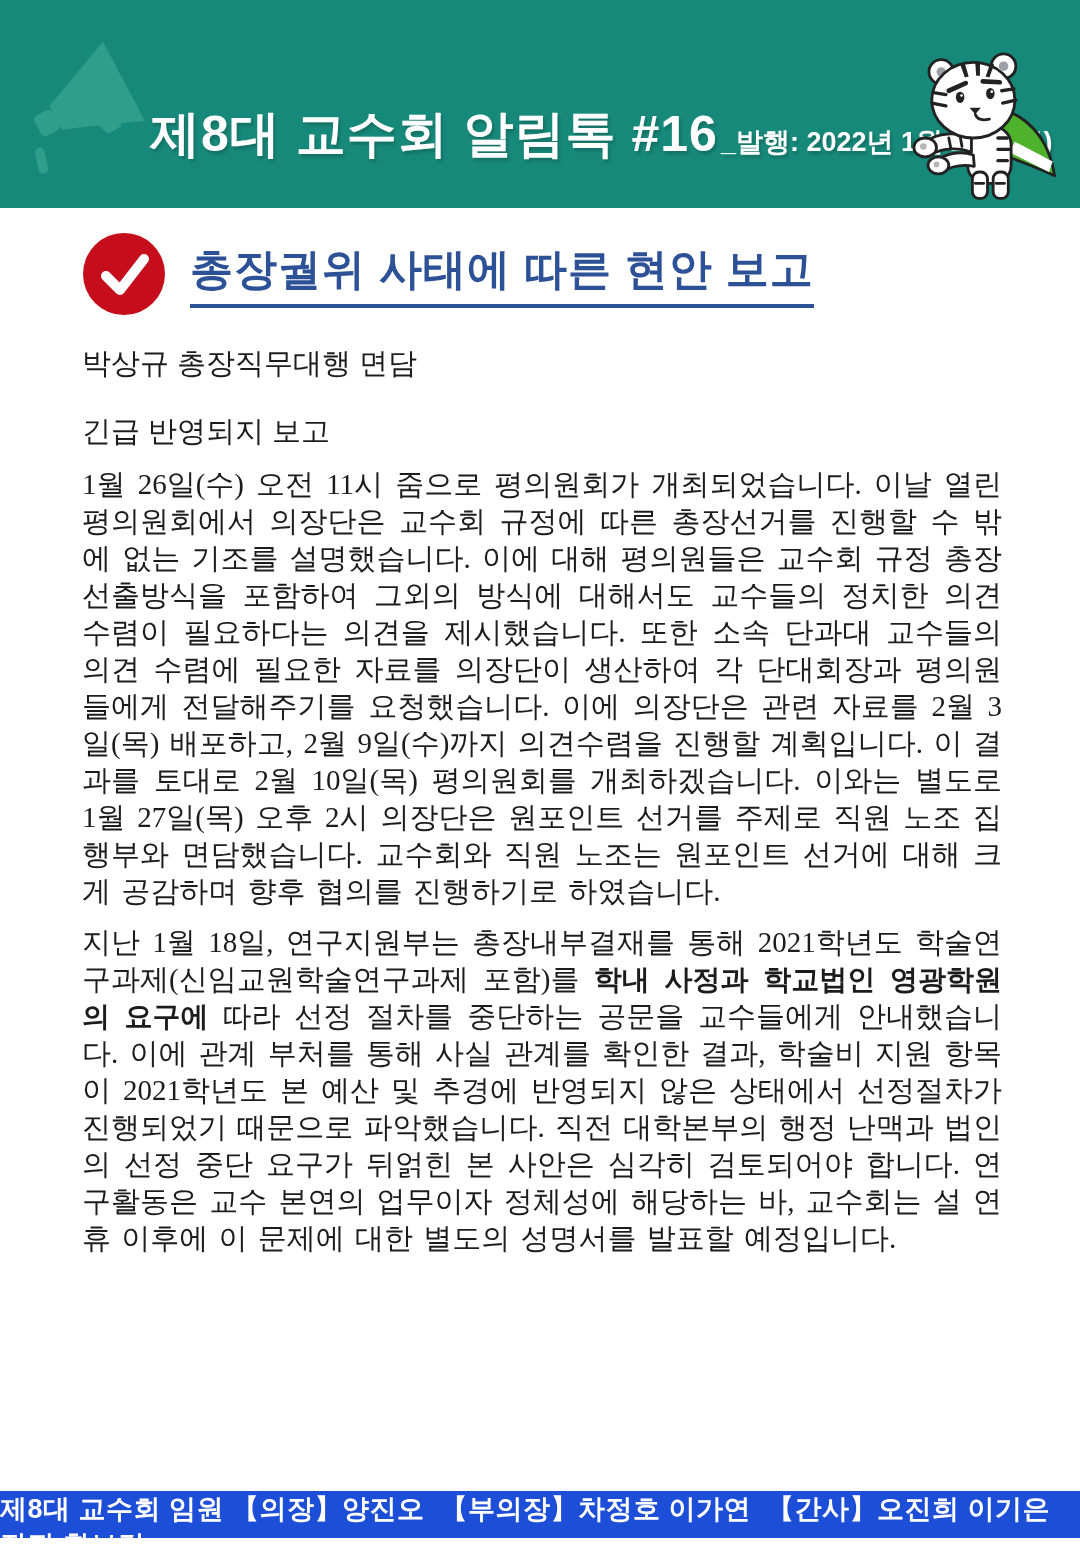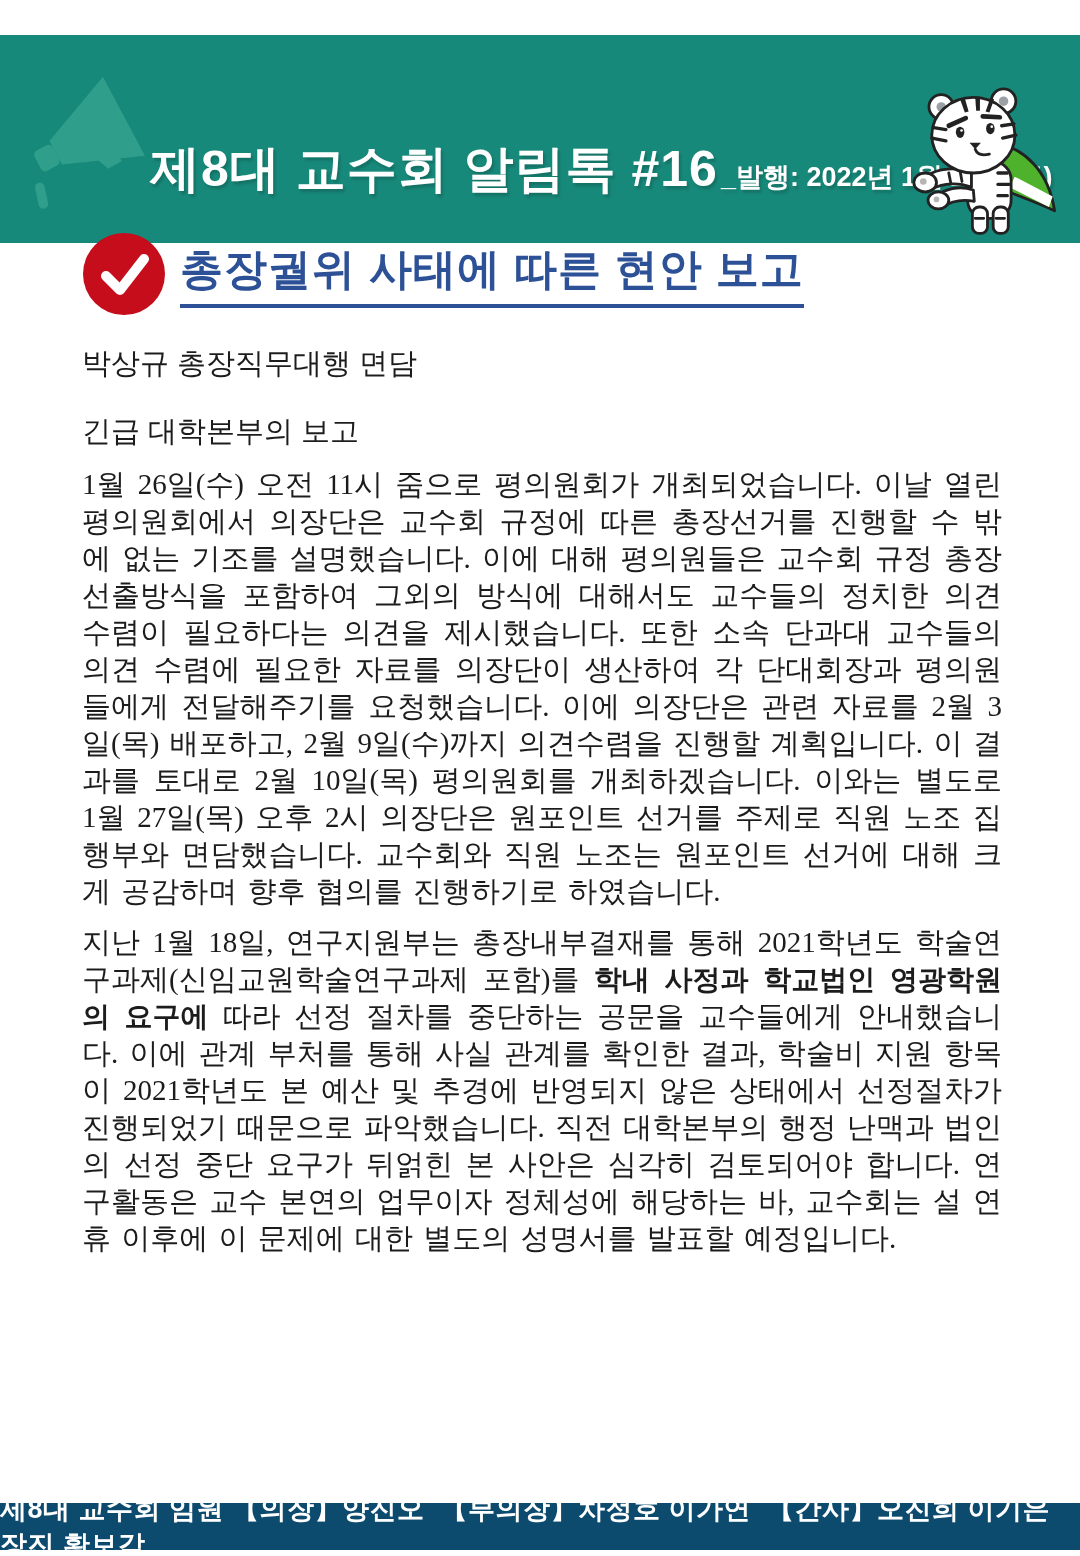--- a/index.html
+++ b/index.html
@@ -2,48 +2,48 @@
 <html lang="ko"><head>
 <meta charset="utf-8">
 <style>
   html,body{margin:0;padding:0;background:#e9e9e9;}
   .page{
     position:relative;width:1080px;height:1556px;margin:0 auto;
     background:#ffffff;overflow:hidden;color:#1c1c1c;
     font-family:"Liberation Sans",sans-serif;
   }
   
-  .header{position:absolute;top:0;left:0;width:1080px;height:208px;background:#17897a;margin-top:35px;}
+  .header{position:absolute;top:0;left:0;width:1080px;height:208px;background:#17897a;}
   .megaphone{position:absolute;left:6px;top:40px;width:165px;height:145px;}
   .header-title-row{
     position:absolute;left:150px;bottom:40px;display:flex;align-items:baseline;
     color:#ffffff;white-space:nowrap;text-shadow:2px 3px 3px rgba(0,0,0,.18);
   }
   .header-title{font-size:50px;font-weight:700;letter-spacing:1px;}
   .header-issue{font-size:27px;font-weight:700;margin-left:3px;}
   .tiger{position:absolute;right:16px;bottom:0;width:170px;height:158px;}
   
   .content{position:absolute;top:208px;left:0;width:1080px;box-sizing:border-box;padding:24px 78px 0 82px;}
-  .title-row{display:flex;align-items:center;gap:14px;margin:0 0 6px 0;}
+  .title-row{display:flex;align-items:center;gap:24px;margin:0 0 6px 0;}
   .check-badge{width:84px;height:84px;flex:0 0 auto;}
   .report-title{
     font-size:43px;font-weight:700;color:#2d5196;letter-spacing:1px;
     border-bottom:4px solid #2d5196;padding-bottom:5px;
   }
   .section-heading{font-size:29px;font-weight:400;margin:28px 0 0 0;}
   .body-para{
     font-family:"Liberation Serif","DejaVu Serif",serif;
     font-size:29px;line-height:37px;text-align:justify;
     margin:14px 0 0 0;word-spacing:3px;
   }
   .emph{font-family:"Liberation Sans",sans-serif;font-weight:700;font-size:28px;}
   
   .footer{
-    position:absolute;left:0;bottom:6px;width:1080px;height:47px;background:#0c4a6e;
-    display:flex;align-items:center;justify-content:center;
+    position:absolute;left:0;bottom:18px;width:1080px;height:47px;background:#1d4ed8;
+    display:flex;justify-content:center;
   }
   .footer-text{color:#ffffff;font-size:27px;font-weight:700;white-space:pre-wrap;letter-spacing:.5px;}
 </style>
 </head>
 <body>
 
 <div class="page">
 
   <div class="header">
 
@@ -110,21 +110,21 @@
     <div class="title-row">
       <svg class="check-badge" viewBox="0 0 84 84" aria-hidden="true">
         <circle cx="42" cy="42" r="41" fill="#c60d1b"></circle>
         <polyline points="24,44 38,58 62,27" fill="none" stroke="#ffffff" stroke-width="10" stroke-linecap="round" stroke-linejoin="round"></polyline>
       </svg>
       <span class="report-title">총장궐위 사태에 따른 현안 보고</span>
     </div>
 
     <h2 class="section-heading">박상규 총장직무대행 면담</h2>
 
-    <h2 class="section-heading">긴급 대학본부의 보고</h2>
+    <h2 class="section-heading">긴급 반영되지 보고</h2>
     <p class="body-para">1월 26일(수) 오전 11시 줌으로 평의원회가 개최되었습니다. 이날 열린 평의원회에서 의장단은 교수회 규정에 따른 총장선거를 진행할 수 밖에 없는 기조를 설명했습니다. 이에 대해 평의원들은 교수회 규정 총장선출방식을 포함하여 그외의 방식에 대해서도 교수들의 정치한 의견 수렴이 필요하다는 의견을 제시했습니다. 또한 소속 단과대 교수들의 의견 수렴에 필요한 자료를 의장단이 생산하여 각 단대회장과 평의원들에게 전달해주기를 요청했습니다. 이에 의장단은 관련 자료를 2월 3일(목) 배포하고, 2월 9일(수)까지 의견수렴을 진행할 계획입니다. 이 결과를 토대로 2월 10일(목) 평의원회를 개최하겠습니다. 이와는 별도로 1월 27일(목) 오후 2시 의장단은 원포인트 선거를 주제로 직원 노조 집행부와 면담했습니다. 교수회와 직원 노조는 원포인트 선거에 대해 크게 공감하며 향후 협의를 진행하기로 하였습니다.</p>
 
     <p class="body-para"><span>지난 1월 18일, 연구지원부는 총장내부결재를 통해 2021학년도 학술연구과제(신임교원학술연구과제 포함)를 </span><span class="emph">학내 사정과 학교법인 영광학원의 요구에</span><span> 따라 선정 절차를 중단하는 공문을 교수들에게 안내했습니다. 이에 관계 부처를 통해 사실 관계를 확인한 결과, 학술비 지원 항목이 2021학년도 본 예산 및 추경에 반영되지 않은 상태에서 선정절차가 진행되었기 때문으로 파악했습니다. 직전 대학본부의 행정 난맥과 법인의 선정 중단 요구가 뒤얽힌 본 사안은 심각히 검토되어야 합니다. 연구활동은 교수 본연의 업무이자 정체성에 해당하는 바, 교수회는 설 연휴 이후에 이 문제에 대한 별도의 성명서를 발표할 예정입니다.</span></p>
 
   </div>
 
   <div class="footer">
     <span class="footer-text">제8대 교수회 임원 【의장】양진오  【부의장】차정호 이가연  【간사】오진희 이기은 장진 황보각</span>
   </div>
 

